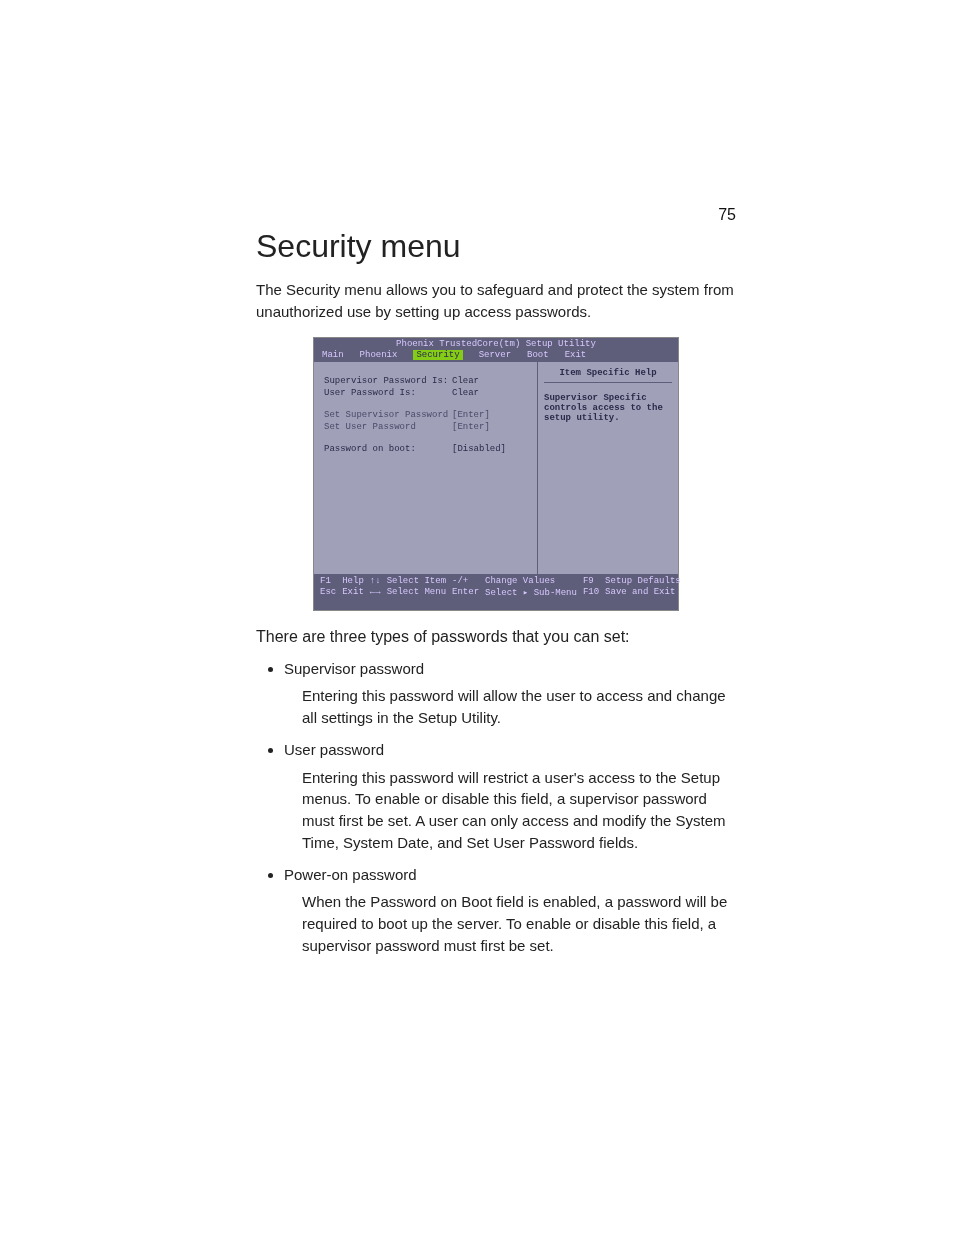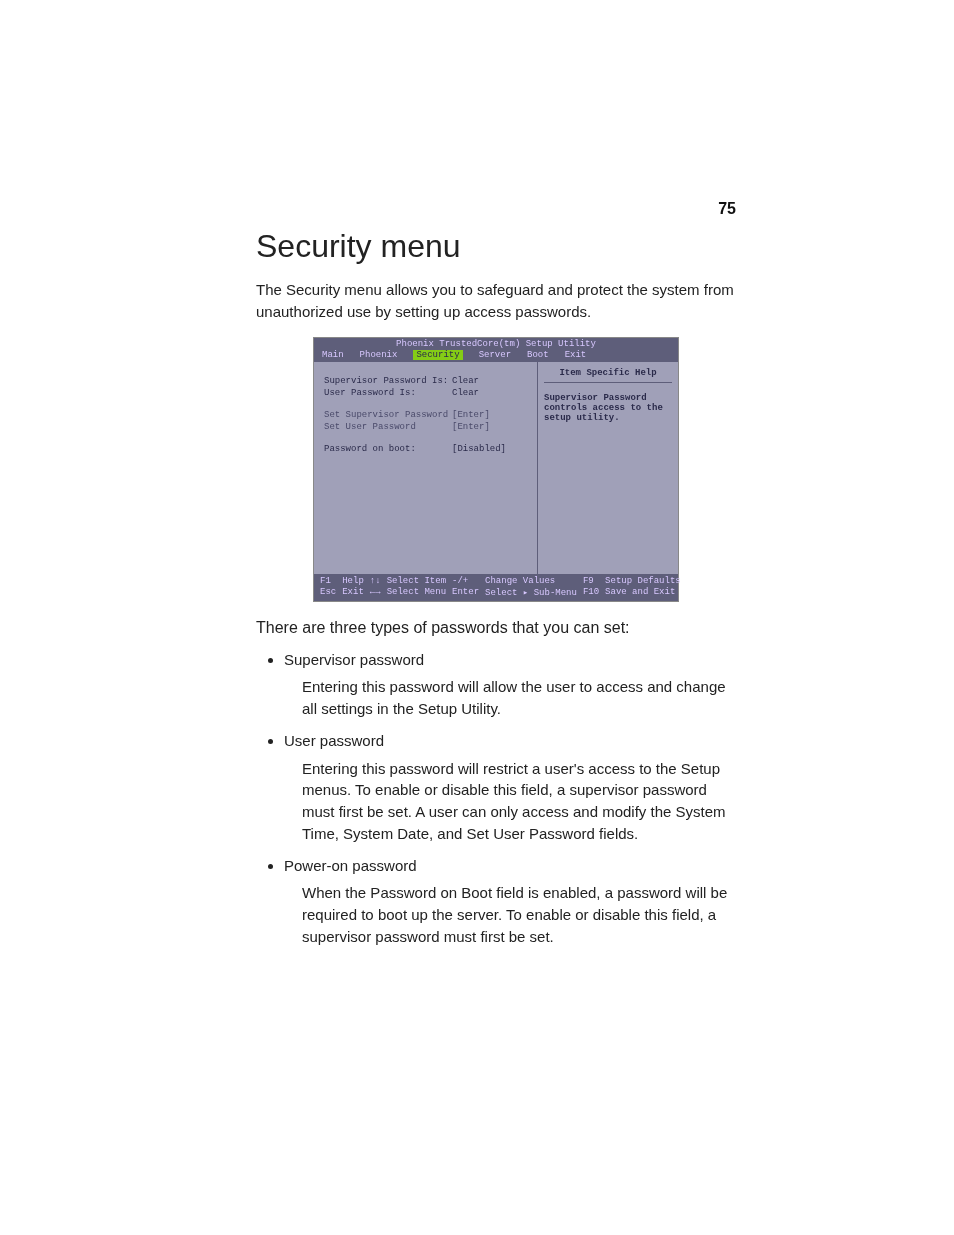--- a/index.html
+++ b/index.html
@@ -14,24 +14,23 @@
   }
   .page {
     position: absolute;
     left: 256px;
     top: 190px;
     width: 480px;
   }
   .page-number {
     position: absolute;
     right: 0;
-    top: 10px;
+    top: 16px;
     font-size: 16px;
     color: #111;
-    font-weight: bold;
   }
   h1 {
     font-family: "Segoe UI Light", "Helvetica Neue", Arial, sans-serif;
     font-weight: 300;
     font-size: 32px;
     margin: 38px 0 14px 0;
     color: #222;
   }
   p.intro, p.body {
     font-size: 15px;
@@ -128,21 +127,21 @@
   .bios-row .v {
     white-space: pre;
     color: #2a2a4a;
   }
   .bios-row.action .k { color: #4a4a6a; }
   .bios-row.action .v { color: #4a4a6a; }
   .bios-spacer { height: 10px; }
   .bios-footer {
     background: #5e5e7a;
     color: #d8c8ff;
-    padding: 2px 6px 3px 6px;
+    padding: 2px 6px 12px 6px;
     display: grid;
     grid-template-columns: auto auto auto auto auto auto auto auto;
     column-gap: 6px;
     row-gap: 1px;
     font-size: 9px;
   }
   .bios-footer span { white-space: pre; }
 </style>
 </head>
 <body>
@@ -184,21 +183,21 @@
           <span class="v">[Enter]</span>
         </div>
         <div class="bios-spacer"></div>
         <div class="bios-row">
           <span class="k">Password on boot:</span>
           <span class="v">[Disabled]</span>
         </div>
       </div>
       <div class="bios-help">
         <div class="help-title">Item Specific Help</div>
-        <div>Supervisor Password controls access to the setup utility.</div>
+        <div>Supervisor Specific controls access to the setup utility.</div>
       </div>
     </div>
     <div class="bios-footer">
       <span>F1</span>
       <span>Help</span>
       <span>↑↓</span>
       <span>Select Item</span>
       <span>-/+</span>
       <span>Change Values</span>
       <span>F9</span>

